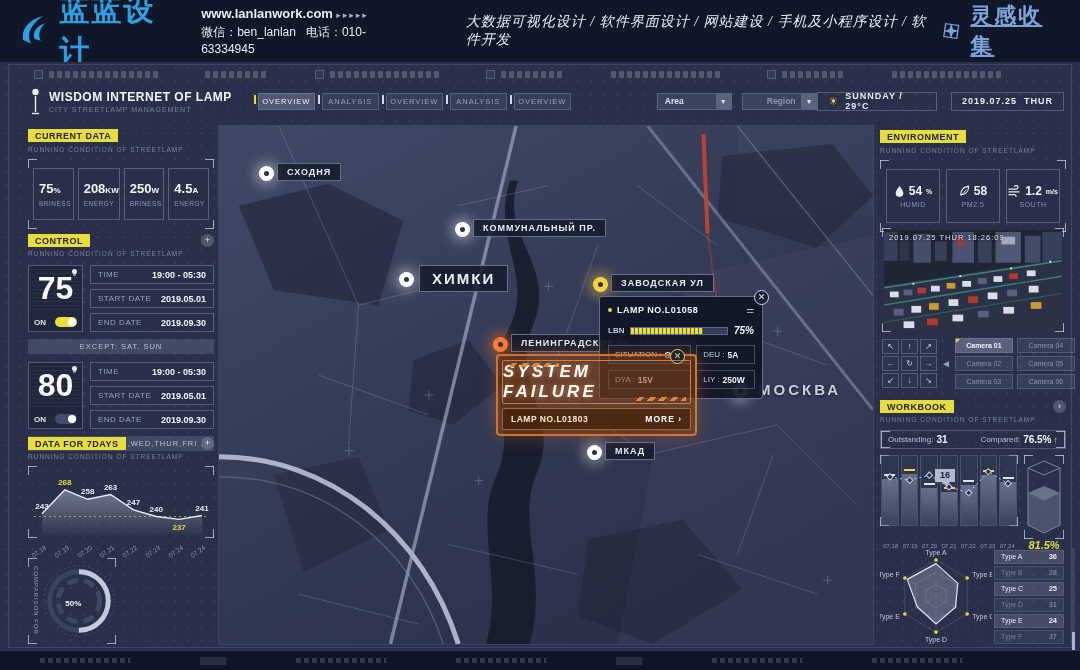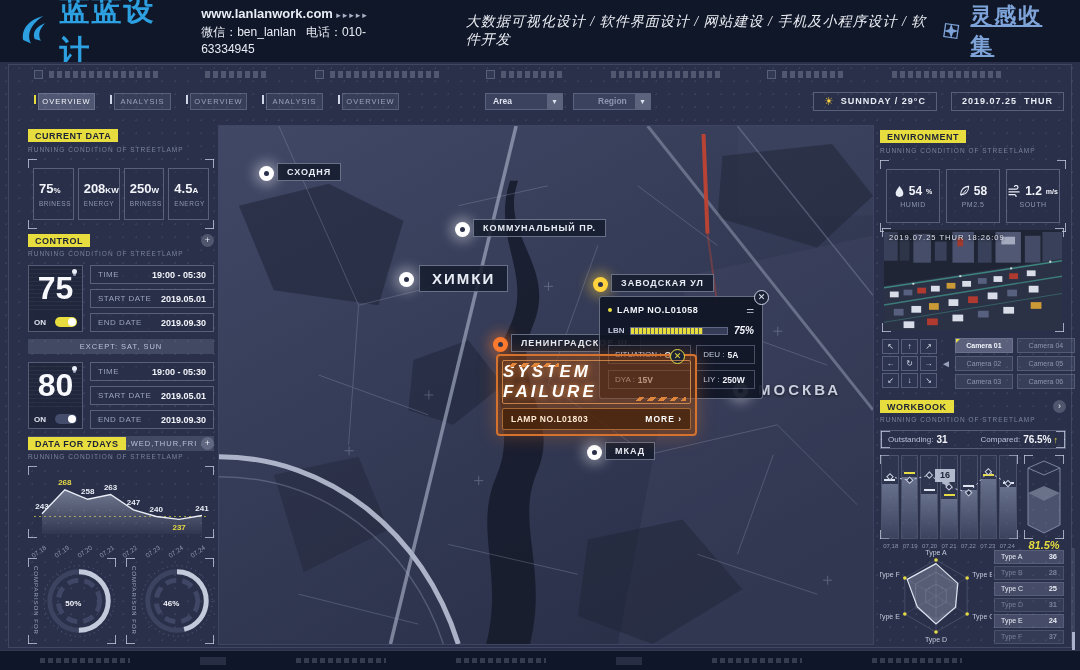--- a/index.html
+++ b/index.html
@@ -37,21 +37,21 @@
   .micro .tx { width:110px; height:7px;
     background:repeating-linear-gradient(90deg, rgba(200,210,230,.45) 0 5px, transparent 5px 8px);
     background-size:100% 2px; background-repeat:repeat-y; background-position:0 1px; }
   .micro .tx.short { width:64px; }
 
   
   #hdr { position:absolute; top:24px; left:30px; right:16px; height:30px; display:flex; align-items:center; }
   .hdr-title-wrap { display:flex; align-items:center; gap:8px; width:230px; }
   .hdr-title { color:#f2f4fa; font-size:12px; font-weight:bold; letter-spacing:.5px; }
   .hdr-sub { color:#79819d; font-size:7px; letter-spacing:1px; margin-top:2px; }
-  .tabs { display:flex; gap:19px; margin-left:8px; }
+  .tabs { display:flex; gap:7px; margin-left:8px; }
   .tab { position:relative; width:57px; height:17px; background:rgba(125,135,165,.16);
     border:1px solid rgba(150,160,190,.35); color:#99a1bc; font-size:7.5px; letter-spacing:1px;
     display:flex; align-items:center; justify-content:center; cursor:pointer; }
   .tab::before { content:""; position:absolute; left:-5px; top:1px; width:2px; height:9px; background:#cfd6e8; }
   .tab.active { background:rgba(170,180,210,.30); color:#f2f4fa; }
   .tab.active::before { background:#e8dd3e; }
   .dd { display:flex; align-items:center; width:78px; height:17px; background:#3a425e;
     border:1px solid rgba(150,160,190,.35); margin-left:10px; padding-left:7px;
     color:#dfe4f0; font-size:8.5px; font-weight:bold; cursor:pointer; position:relative; }
   .dd.dim { color:#8d95b0;padding-left:24px; }
@@ -200,21 +200,21 @@
   .cambtn.active::before { content:""; position:absolute; left:0; top:0; border-top:4px solid #e8dd3e;
     border-right:4px solid transparent; }
 
   .wb-stats { margin-top:7px; height:19px; border:1px solid rgba(137,146,176,.45);
     display:flex; align-items:center; padding:0 7px; }
   .wb-stats .sl { color:#b9c0d6; font-size:8px; }
   .wb-stats .sv { color:#f2f4fa; font-size:10px; font-weight:bold; margin-left:3px; }
   .wb-stats .right { margin-left:auto; display:flex; align-items:center; }
   .wb-up { color:#e8dd3e; font-size:9px; font-weight:bold; margin-left:2px; }
   .wb-area { display:flex; margin-top:6px; }
-  .wb-chart { position:relative; width:138px; height:84px; padding:0; }
+  .wb-chart { position:relative; width:138px; height:71px; padding:0; }
   .wb-cols { position:absolute; inset:0; display:flex; gap:2px; padding:0 1px; }
   .wb-col { position:relative; flex:1; border:1px solid rgba(137,146,176,.3); background:rgba(60,68,96,.25); }
   .wb-bar { position:absolute; bottom:0; left:0; right:0;
     background:linear-gradient(180deg, rgba(150,160,190,.55), rgba(80,90,120,.35)); }
   .wb-marker { position:absolute; left:15%; right:15%; height:2px; }
   .wb-tip { position:absolute; top:14px; left:55px; width:20px; height:13px; background:rgba(200,208,228,.85);
     color:#1c2236; font-size:9px; font-weight:bold; text-align:center; line-height:13px; z-index:3; }
   .wb-tip::after { content:""; position:absolute; left:7px; bottom:-4px; border-left:4px solid transparent;
     border-right:4px solid transparent; border-top:4px solid rgba(200,208,228,.85); }
   #wbLine { position:absolute; inset:0; z-index:2; }
@@ -297,20 +297,31 @@
       <div class="cl">
           <i class="bdg"></i>
           <i class="tx short"></i>
         </div>
       <div class="cl">
           <i class="tx"></i>
         </div>
     </div>
 
     <div id="hdr">
+      <div class="hdr-title-wrap">
+        <svg width="11" height="27" viewBox="0 0 11 27">
+          <circle cx="5.5" cy="4" r="3.2" fill="#e9edf6"></circle>
+          <line x1="5.5" y1="8" x2="5.5" y2="24" stroke="#e9edf6" stroke-width="1.4"></line>
+          <line x1="2" y1="25.5" x2="9" y2="25.5" stroke="#e9edf6" stroke-width="1.4"></line>
+        </svg>
+        <div>
+          <div class="hdr-title">WISDOM INTERNET OF LAMP</div>
+          <div class="hdr-sub">CITY STREETLAMP MANAGEMENT</div>
+        </div>
+      </div>
       <div class="tabs">
         <div class="tab active">OVERVIEW</div>
         <div class="tab">ANALYSIS</div>
         <div class="tab">OVERVIEW</div>
         <div class="tab">ANALYSIS</div>
         <div class="tab">OVERVIEW</div>
       </div>
       <div class="dd" style="margin-left:86px">
         <span>Area</span>
         <span class="chev">▾</span>
@@ -454,30 +465,20 @@
     <div class="panel" style="top:496px;height:90px">
       <div class="gaugebox frame8" style="left:0">
         <div class="gauge-vlabel">COMPARISON FOR</div>
         <svg class="gauge" width="78" height="78" viewBox="0 0 64 64" style="margin-left:8px">
           <circle cx="32" cy="32" r="29" fill="none" stroke="#59618a" stroke-width="1" stroke-dasharray="1,3" opacity=".6"></circle>
           <circle cx="32" cy="32" r="24" fill="none" stroke="#3b4360" stroke-width="4"></circle>
           <circle class="arc" cx="32" cy="32" r="24" fill="none" stroke="#c3cadc" stroke-width="4" transform="rotate(-90 32 32)" stroke-dasharray="75.39822368615503 150.79644737231007"></circle>
           <circle cx="32" cy="32" r="17" fill="none" stroke="#59618a" stroke-width="4" stroke-dasharray="9,5" opacity=".45"></circle>
         </svg>
         <div class="gauge-val"><span>50</span><span>%</span></div>
-      </div>
-      <div class="gaugebox frame8" style="left:98px">
-        <div class="gauge-vlabel">COMPARISON FOR</div>
-        <svg class="gauge" width="78" height="78" viewBox="0 0 64 64" style="margin-left:8px">
-          <circle cx="32" cy="32" r="29" fill="none" stroke="#59618a" stroke-width="1" stroke-dasharray="1,3" opacity=".6"></circle>
-          <circle cx="32" cy="32" r="24" fill="none" stroke="#3b4360" stroke-width="4"></circle>
-          <circle class="arc" cx="32" cy="32" r="24" fill="none" stroke="#c3cadc" stroke-width="4" transform="rotate(-90 32 32)" stroke-dasharray="69.36636579126264 150.79644737231007"></circle>
-          <circle cx="32" cy="32" r="17" fill="none" stroke="#59618a" stroke-width="4" stroke-dasharray="9,5" opacity=".45"></circle>
-        </svg>
-        <div class="gauge-val"><span>46</span><span>%</span></div>
       </div>
     </div>
 
     <div id="map">
       <svg class="base" viewBox="0 0 656 520" preserveAspectRatio="none">
         <defs>
           <linearGradient id="mg" x1="0" y1="0" x2=".7" y2="1">
             <stop offset="0" stop-color="#414866"></stop>
               <stop offset="1" stop-color="#292f47"></stop>
           </linearGradient>

